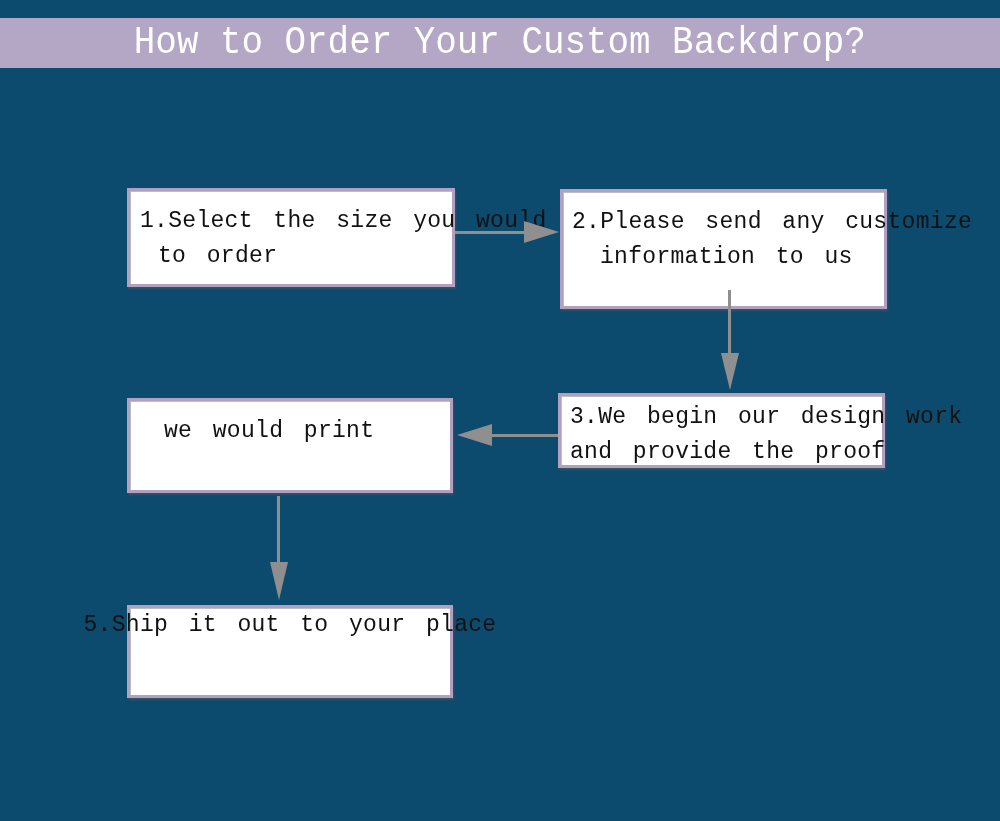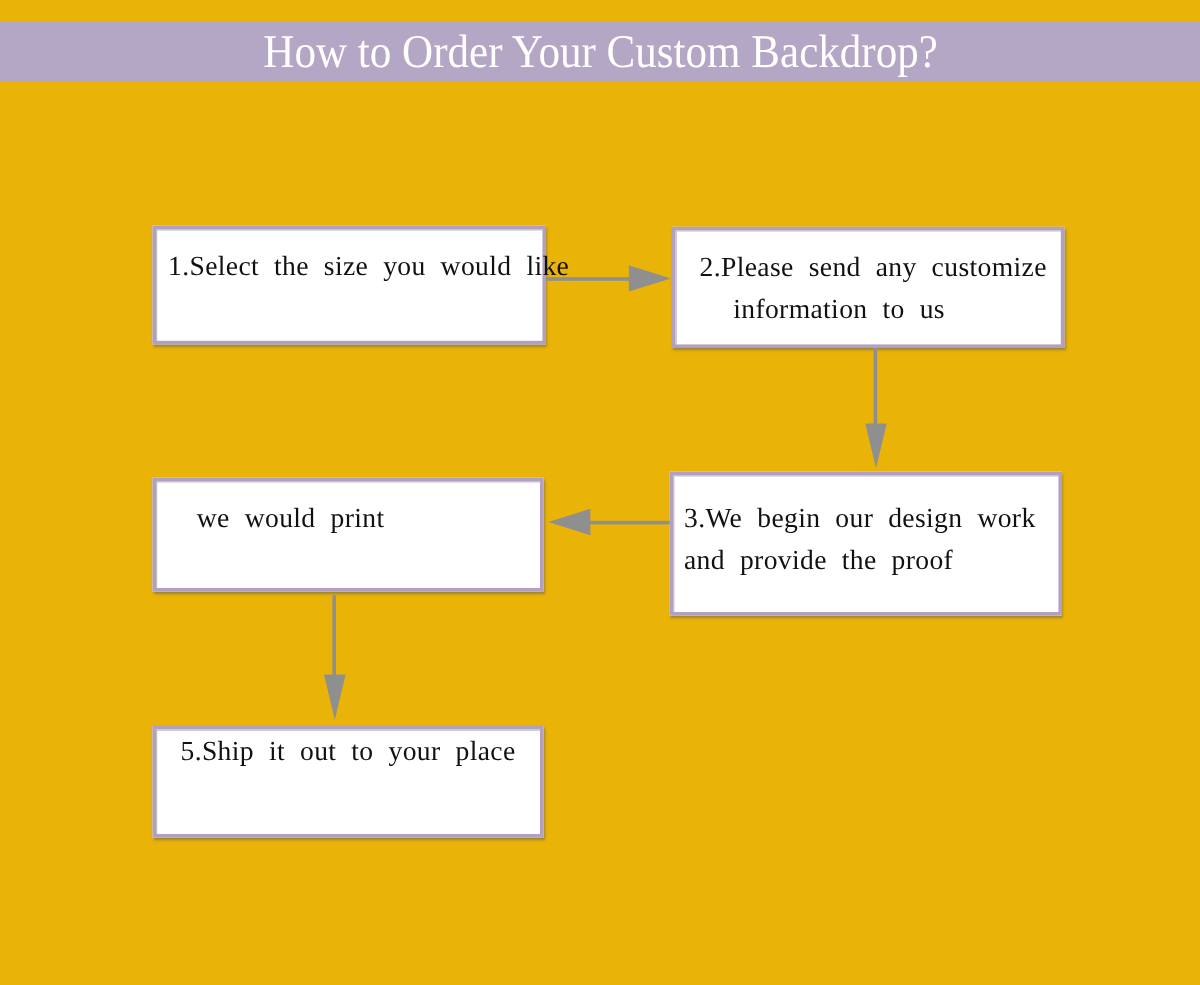--- a/index.html
+++ b/index.html
@@ -1,23 +1,23 @@
 <!DOCTYPE html>
 <html style="--header-bg: #b4a6c5; --header-text: #ffffff; --box-border: #b2a0c2; --box-bg: #ffffff; --box-text: #111111; --arrow: #8f8f8f;"><head>
 <meta charset="utf-8">
 <style>
   * { margin: 0; padding: 0; box-sizing: border-box; }
   html, body { background: #ffffff; }
   .canvas {
     position: relative;
     width: 1000px;
     height: 821px;
-    background: #eab308;
+    background: #0c4a6e;
     overflow: hidden;
-    font-family: Liberation Serif, serif;
+    font-family: Liberation Mono, monospace;
   }
   .header-banner {
     position: absolute;
     left: 0; top: 18px;
     width: 1000px; height: 50px;
     background: var(--header-bg, #b4a6c5);
     display: flex;
     align-items: center;
     justify-content: center;
   }
@@ -36,23 +36,23 @@
     box-shadow: 1px 2px 2px rgba(90,90,90,0.55), inset 1px 1px 0 rgba(110,110,110,0.45);
     color: var(--box-text, #111111);
     font-size: 23px;
     line-height: 35px;
     word-spacing: 0.28em;
     letter-spacing: 0.3px;
   }
   .step-line { display: block; white-space: nowrap; }
   .box-1 { left: 127px; top: 188px; width: 328px; height: 99px; padding: 13px 4px 0 10px; }
   .box-1 .line-2 { padding-left: 18px; }
-  .box-2 { left: 560px; top: 189px; width: 327px; height: 101px; padding: 13px 4px 0 20px; }
+  .box-2 { left: 560px; top: 189px; width: 327px; height: 120px; padding: 13px 4px 0 9px; }
   .box-2 .line-2 { padding-left: 28px; }
-  .box-3 { left: 558px; top: 393px; width: 327px; height: 120px; padding: 18px 4px 0 9px; }
+  .box-3 { left: 558px; top: 393px; width: 327px; height: 75px; padding: 4px 4px 0 9px; }
   .box-3 .line-2 { padding-left: 0; }
   .box-4 { left: 127px; top: 398px; width: 326px; height: 95px; padding: 13px 4px 0 19px; }
   .box-4 .line-2 { padding-left: 15px; }
   .box-5 { left: 127px; top: 605px; width: 326px; height: 93px;
            display: flex; align-items: flex-start; justify-content: center; }
   .arrow { position: absolute; }
   .arrow .shaft { position: absolute; background: var(--arrow, #8f8f8f); }
   .arrow .head { position: absolute; width: 0; height: 0; }
   
   .arrow-1 { left: 455px; top: 221px; width: 104px; height: 22px; }
@@ -83,20 +83,21 @@
 <body>
 
 <div class="canvas">
 
   <div class="header-banner">
     <div class="header-title">How to Order Your Custom Backdrop?</div>
   </div>
 
   <div class="step-box box-1">
     <span class="step-line line-1">1.Select the size you would like</span>
+    <span class="step-line line-2">to order</span>
   </div>
 
   <div class="step-box box-2">
     <span class="step-line line-1">2.Please send any customize</span>
     <span class="step-line line-2">information to us</span>
   </div>
 
   <div class="step-box box-3">
     <span class="step-line line-1">3.We begin our design work</span>
     <span class="step-line line-2">and provide the proof</span>

